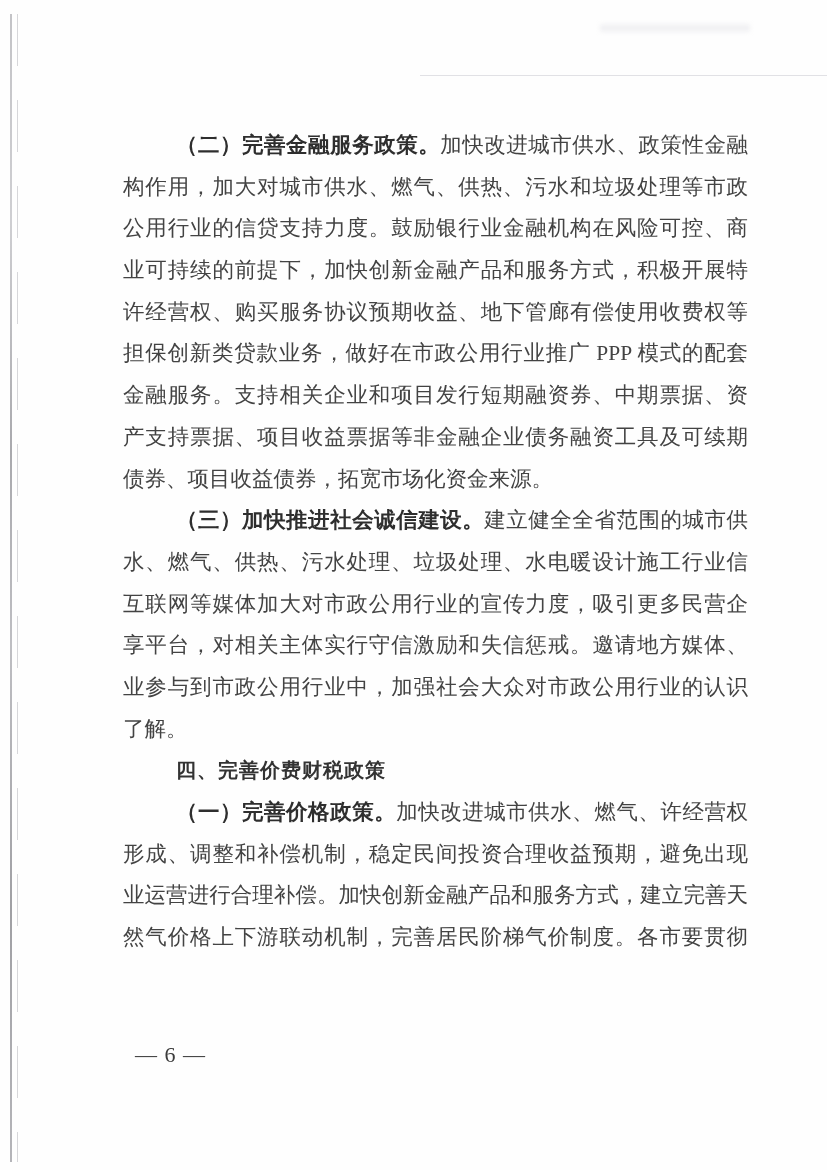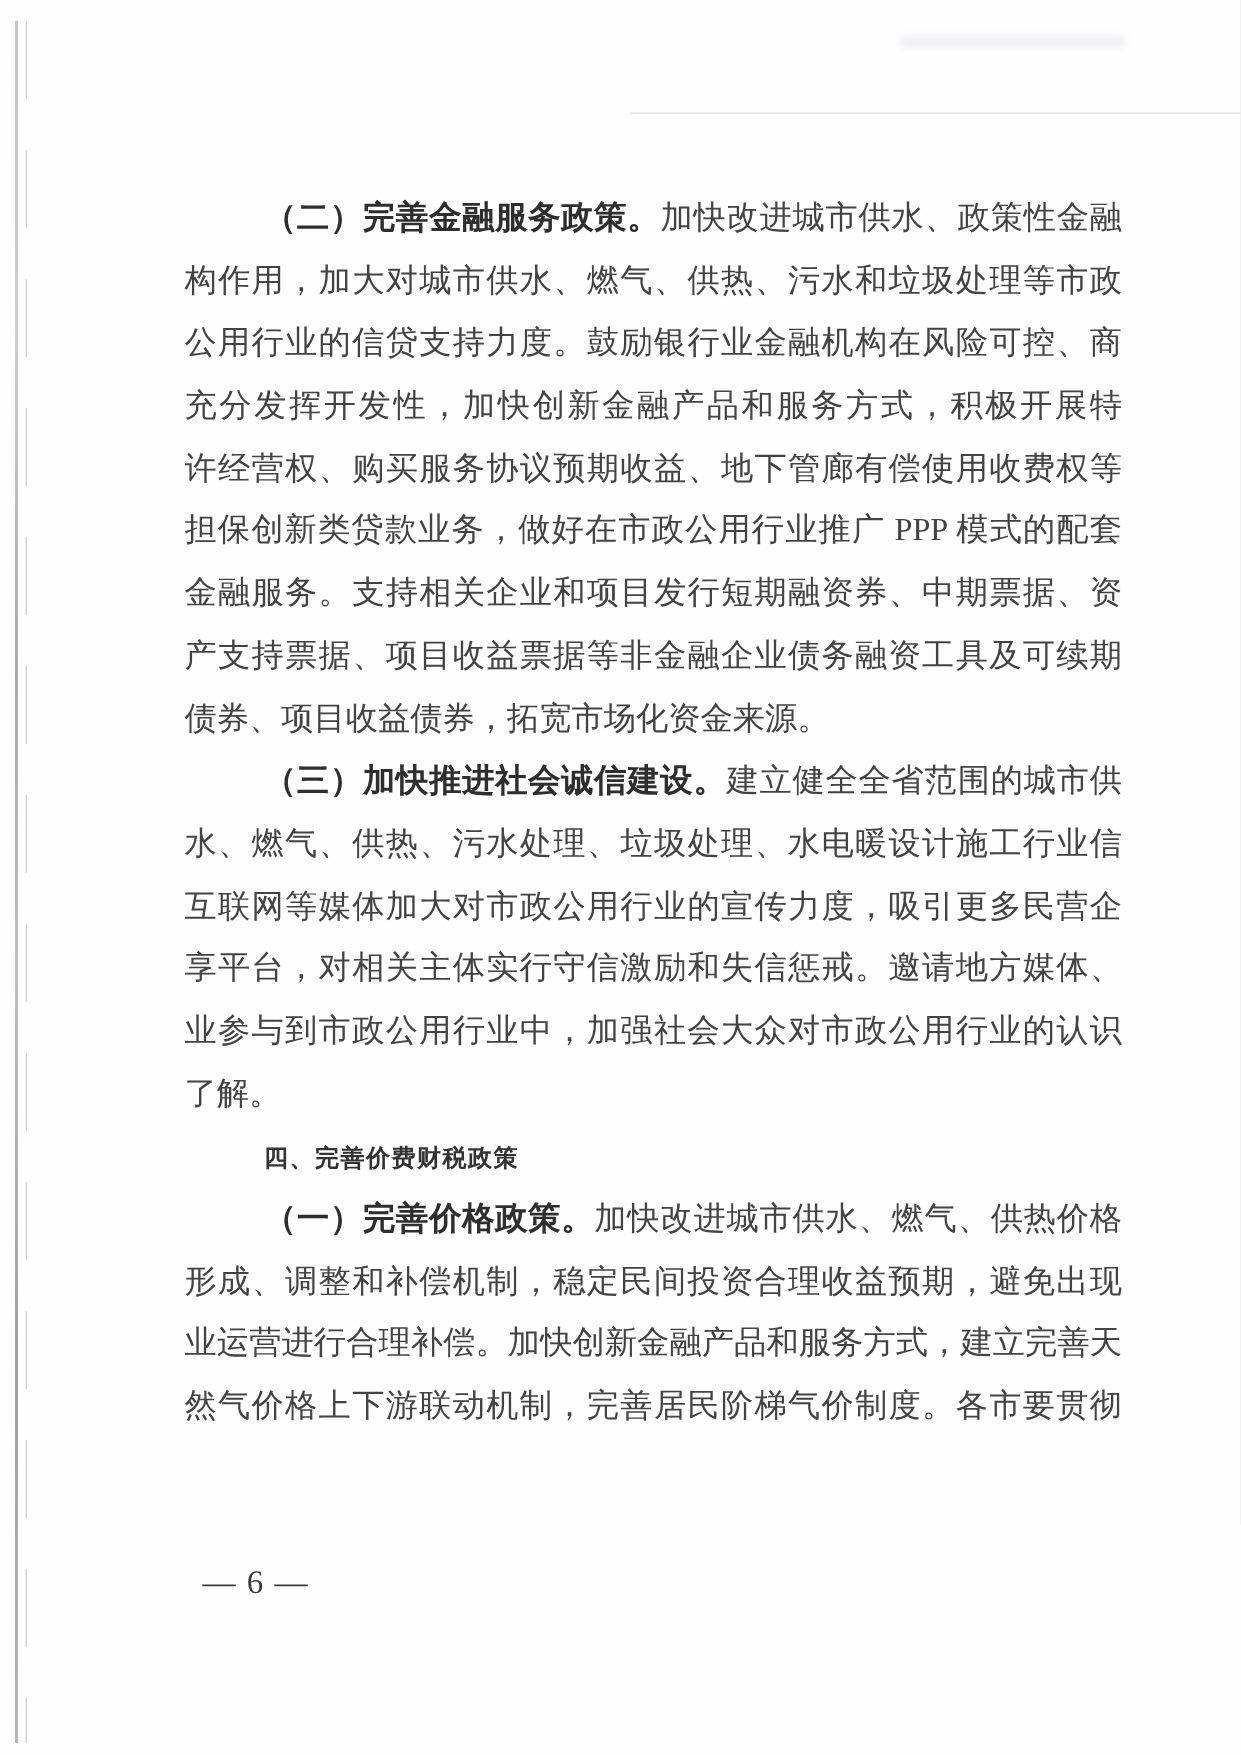--- a/index.html
+++ b/index.html
@@ -52,21 +52,21 @@
     white-space: nowrap;
   }
   .line.fill { text-align-last: justify; white-space: normal; }
   .line.indent { padding-left: 53px; }
   .line .lead { font-weight: bold; color: #2e2e2e; }
   .line.heading {
     font-family: "Liberation Sans", "DejaVu Sans", sans-serif;
   }
   .line.heading .lead {
     font-weight: 700;
-    font-size: 16px;
+    font-size: 20px;
     color: #333333;
     letter-spacing: 1px;
   }
   .page-footer {
     position: absolute;
     left: 135px;
     top: 1040px;
     font-size: 22px;
     line-height: 30px;
     color: #3c3c3c;
@@ -79,33 +79,33 @@
 <div class="page">
   <div class="edge-line-a"></div>
   <div class="edge-line-b"></div>
   <div class="top-faint-line"></div>
   <div class="top-smudge"></div>
 
   <div class="text-block">
       <div class="line indent fill"><span class="lead">（二）完善金融服务政策。</span><span>加快改进城市供水、政策性金融机</span></div>
       <div class="line fill"><span>构作用，加大对城市供水、燃气、供热、污水和垃圾处理等市政</span></div>
       <div class="line fill"><span>公用行业的信贷支持力度。鼓励银行业金融机构在风险可控、商</span></div>
-      <div class="line fill"><span>充分发挥开发性，加快创新金融产品和服务方式，积极开展特</span></div>
+      <div class="line fill"><span>业可持续的前提下，加快创新金融产品和服务方式，积极开展特</span></div>
       <div class="line fill"><span>许经营权、购买服务协议预期收益、地下管廊有偿使用收费权等</span></div>
       <div class="line fill"><span>担保创新类贷款业务，做好在市政公用行业推广 PPP 模式的配套</span></div>
       <div class="line fill"><span>金融服务。支持相关企业和项目发行短期融资券、中期票据、资</span></div>
       <div class="line fill"><span>产支持票据、项目收益票据等非金融企业债务融资工具及可续期</span></div>
       <div class="line"><span>债券、项目收益债券，拓宽市场化资金来源。</span></div>
       <div class="line indent fill"><span class="lead">（三）加快推进社会诚信建设。</span><span>建立健全全省范围的城市供</span></div>
       <div class="line fill"><span>水、燃气、供热、污水处理、垃圾处理、水电暖设计施工行业信</span></div>
       <div class="line fill"><span>互联网等媒体加大对市政公用行业的宣传力度，吸引更多民营企</span></div>
       <div class="line fill"><span>享平台，对相关主体实行守信激励和失信惩戒。邀请地方媒体、</span></div>
       <div class="line fill"><span>业参与到市政公用行业中，加强社会大众对市政公用行业的认识</span></div>
       <div class="line"><span>了解。</span></div>
       <div class="line heading indent"><span class="lead">四、完善价费财税政策</span></div>
-      <div class="line indent fill"><span class="lead">（一）完善价格政策。</span><span>加快改进城市供水、燃气、供热价格</span></div>
+      <div class="line indent fill"><span class="lead">（一）完善价格政策。</span><span>加快改进城市供水、燃气、许经营权</span></div>
       <div class="line fill"><span>形成、调整和补偿机制，稳定民间投资合理收益预期，避免出现</span></div>
       <div class="line fill"><span>业运营进行合理补偿。加快创新金融产品和服务方式，建立完善天</span></div>
       <div class="line fill"><span>然气价格上下游联动机制，完善居民阶梯气价制度。各市要贯彻</span></div>
     </div>
 
   <div class="page-footer">— 6 —</div>
 </div>
 
 </body></html>

